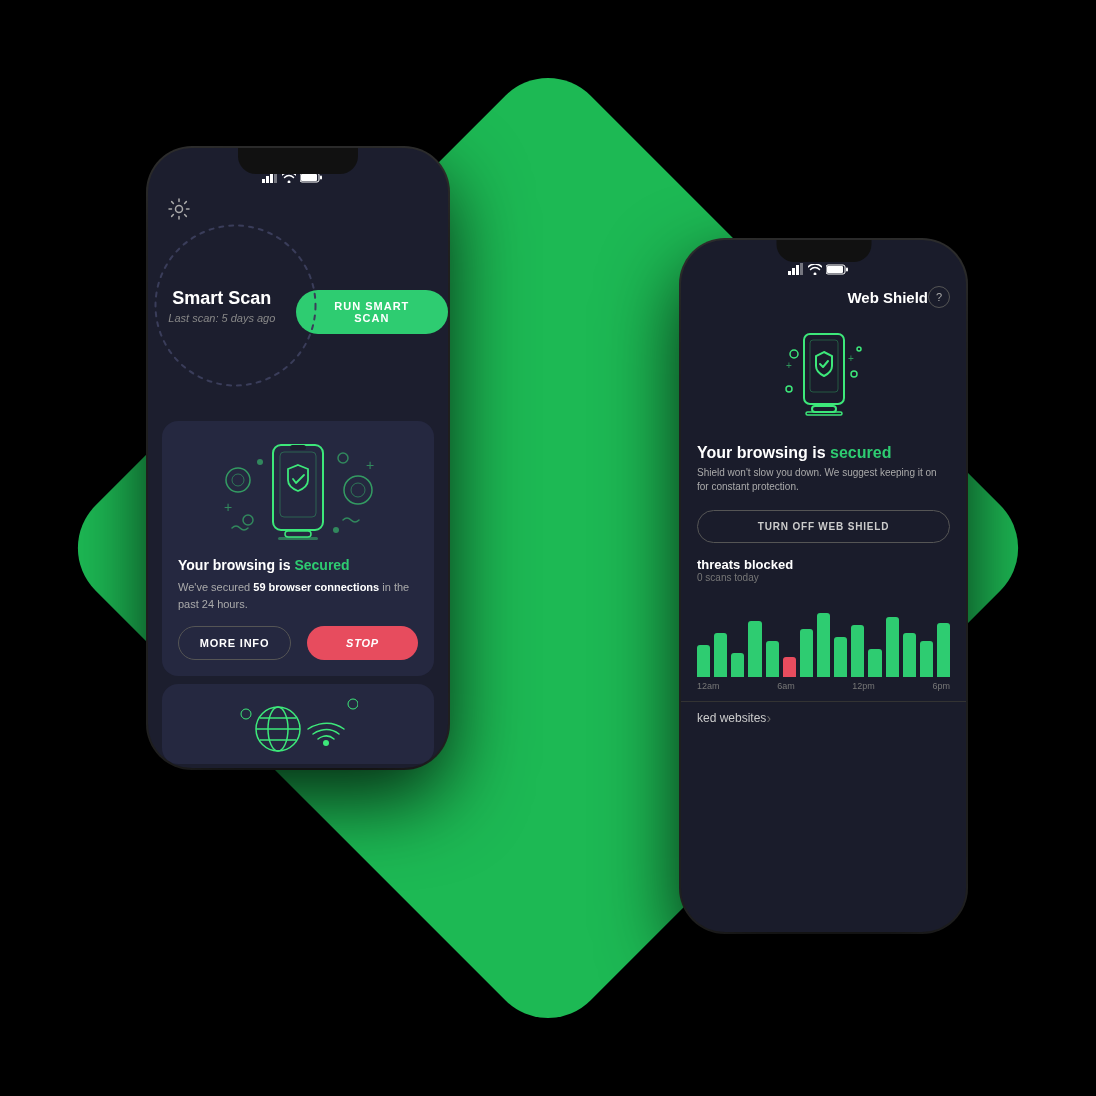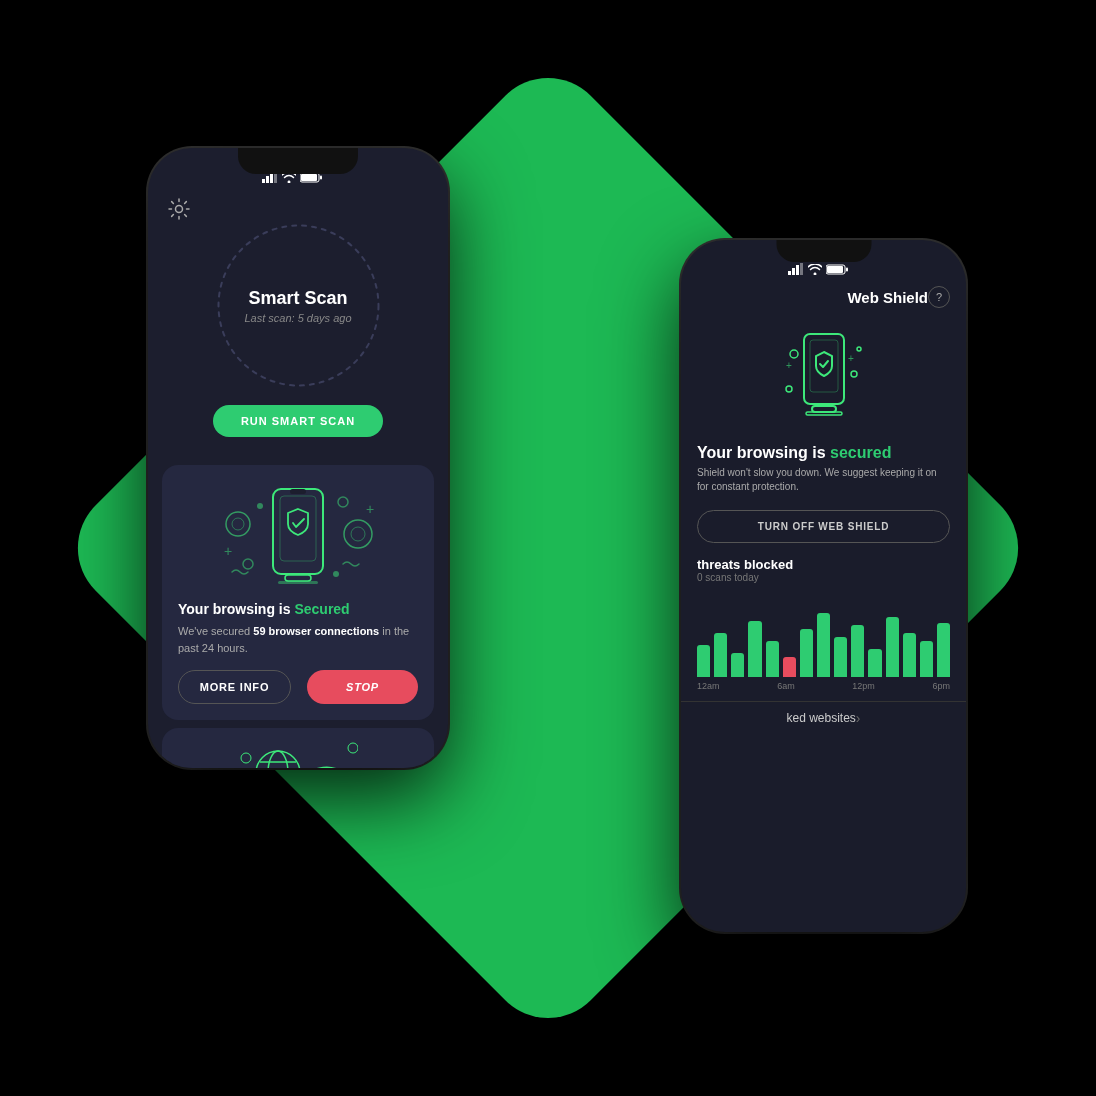--- a/index.html
+++ b/index.html
@@ -132,21 +132,21 @@
       top: 50px;
       left: 20px;
       color: #aaa;
       font-size: 20px;
       z-index: 5;
     }
 
     
     .scan-circle-area {
       display: flex;
-      flex-direction: column;
+      flex-direction: row;
       align-items: center;
       padding-top: 30px;
       padding-bottom: 20px;
       position: relative;
     }
 
     .scan-circle {
       width: 175px;
       height: 175px;
       position: relative;
@@ -382,21 +382,21 @@
     .chart-labels {
       display: flex;
       justify-content: space-between;
       padding: 4px 16px;
       font-size: 9px;
       color: #777;
     }
 
     .blocked-websites-row {
       display: flex;
-      justify-content: center;
+      justify-content: flex-start;
       align-items: center;
       padding: 8px 16px;
       border-top: 1px solid #333;
       margin-top: 6px;
     }
 
     .blocked-websites-text {
       font-size: 12px;
       color: #ccc;
     }

